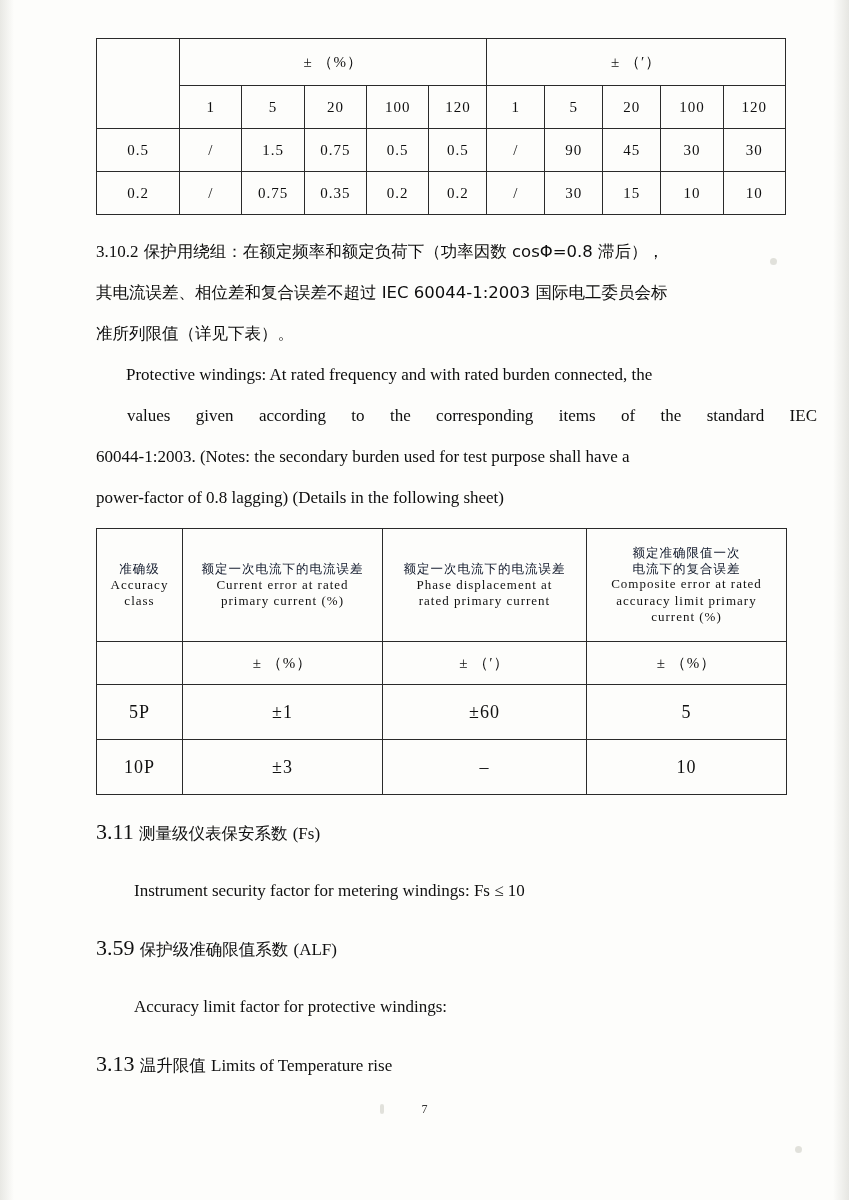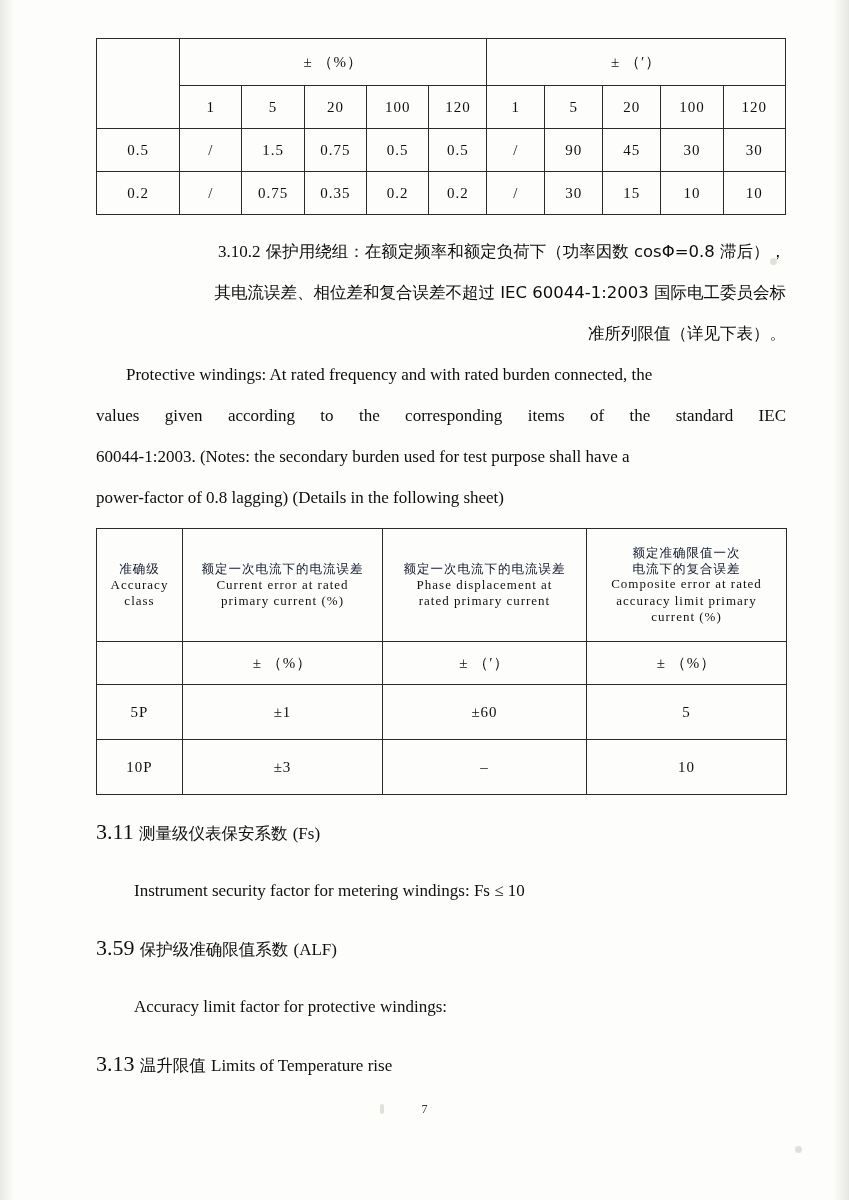--- a/index.html
+++ b/index.html
@@ -84,34 +84,33 @@
     display: block;
   }
   #table-protect .en {
     font-family: Liberation Serif, serif;
     font-size: 13px;
     color: #111;
     display: block;
   }
   #table-protect td.hdr { height: 104px; vertical-align: middle; }
   #table-protect td.sub { height: 34px; font-size: 15px; letter-spacing: 1px; }
-  #table-protect td.val { height: 46px; font-size: 15px; margin-left: 28px; }
+  #table-protect td.val { height: 46px; font-size: 18px; margin-left: 28px; }
 
   
   .para {
     margin: 0;
     font-size: 17px;
     line-height: 41px;
     color: #0d0d0d;
   }
   .para-cn {
     font-family: "DejaVu Sans", sans-serif;
     font-size: 16.5px;
     line-height: 41px;
-    text-align: right;
   }
   .para-en {
     font-family: "Liberation Serif", serif;
     font-size: 17px;
     line-height: 41px;
     text-align: justify;
     text-justify: inter-word;
   }
   .indent-en { text-indent: 30px; }
   .block-gap-top { margin-top: 16px; }
@@ -226,21 +225,21 @@
     <div class="block-gap-top">
       <p class="para para-cn">
         <span class="mix-en">3.10.2</span>
         <span>保护用绕组：在额定频率和额定负荷下（功率因数 cosΦ=0.8 滞后），</span>
       </p>
       <p class="para para-cn">其电流误差、相位差和复合误差不超过 IEC 60044-1:2003 国际电工委员会标</p>
       <p class="para para-cn">准所列限值（详见下表）。</p>
 
       <p class="para para-en indent-en">Protective windings: At rated frequency and with rated burden connected, the</p>
       <p class="para para-en" style="text-align:justify">
-        <span style="display:inline-block;width:100%;text-align:justify;text-align-last:justify;">values given according to the corresponding items of the standard IEC</span>
+        <span style="display:inline-block;width:100%;text-align:justify;text-align-last:justify;margin-left:31px;">values given according to the corresponding items of the standard IEC</span>
       </p>
       <p class="para para-en">60044-1:2003. (Notes: the secondary burden used for test purpose shall have a</p>
       <p class="para para-en">power-factor of 0.8 lagging) (Details in the following sheet)</p>
     </div>
 
     <table class="doc-table" id="table-protect" style="margin-top:10px">
       <colgroup>
         <col style="width:86px">
         <col style="width:200px">
         <col style="width:204px">

